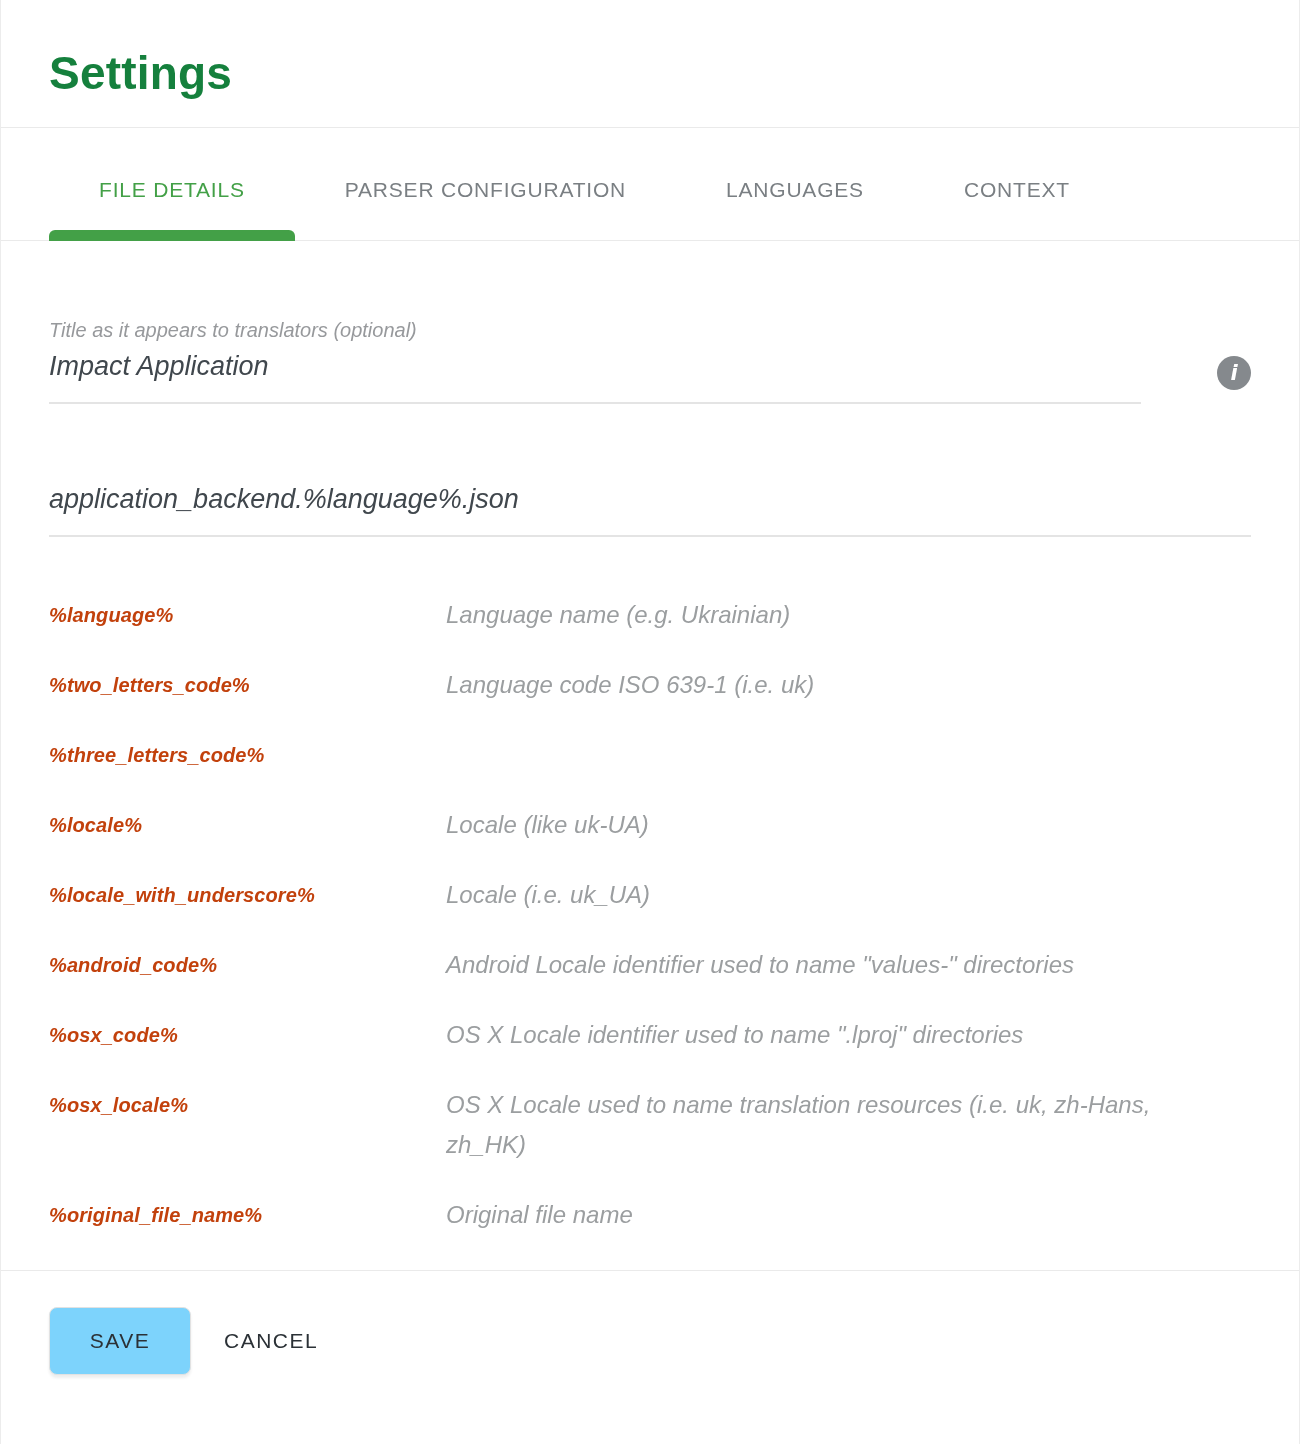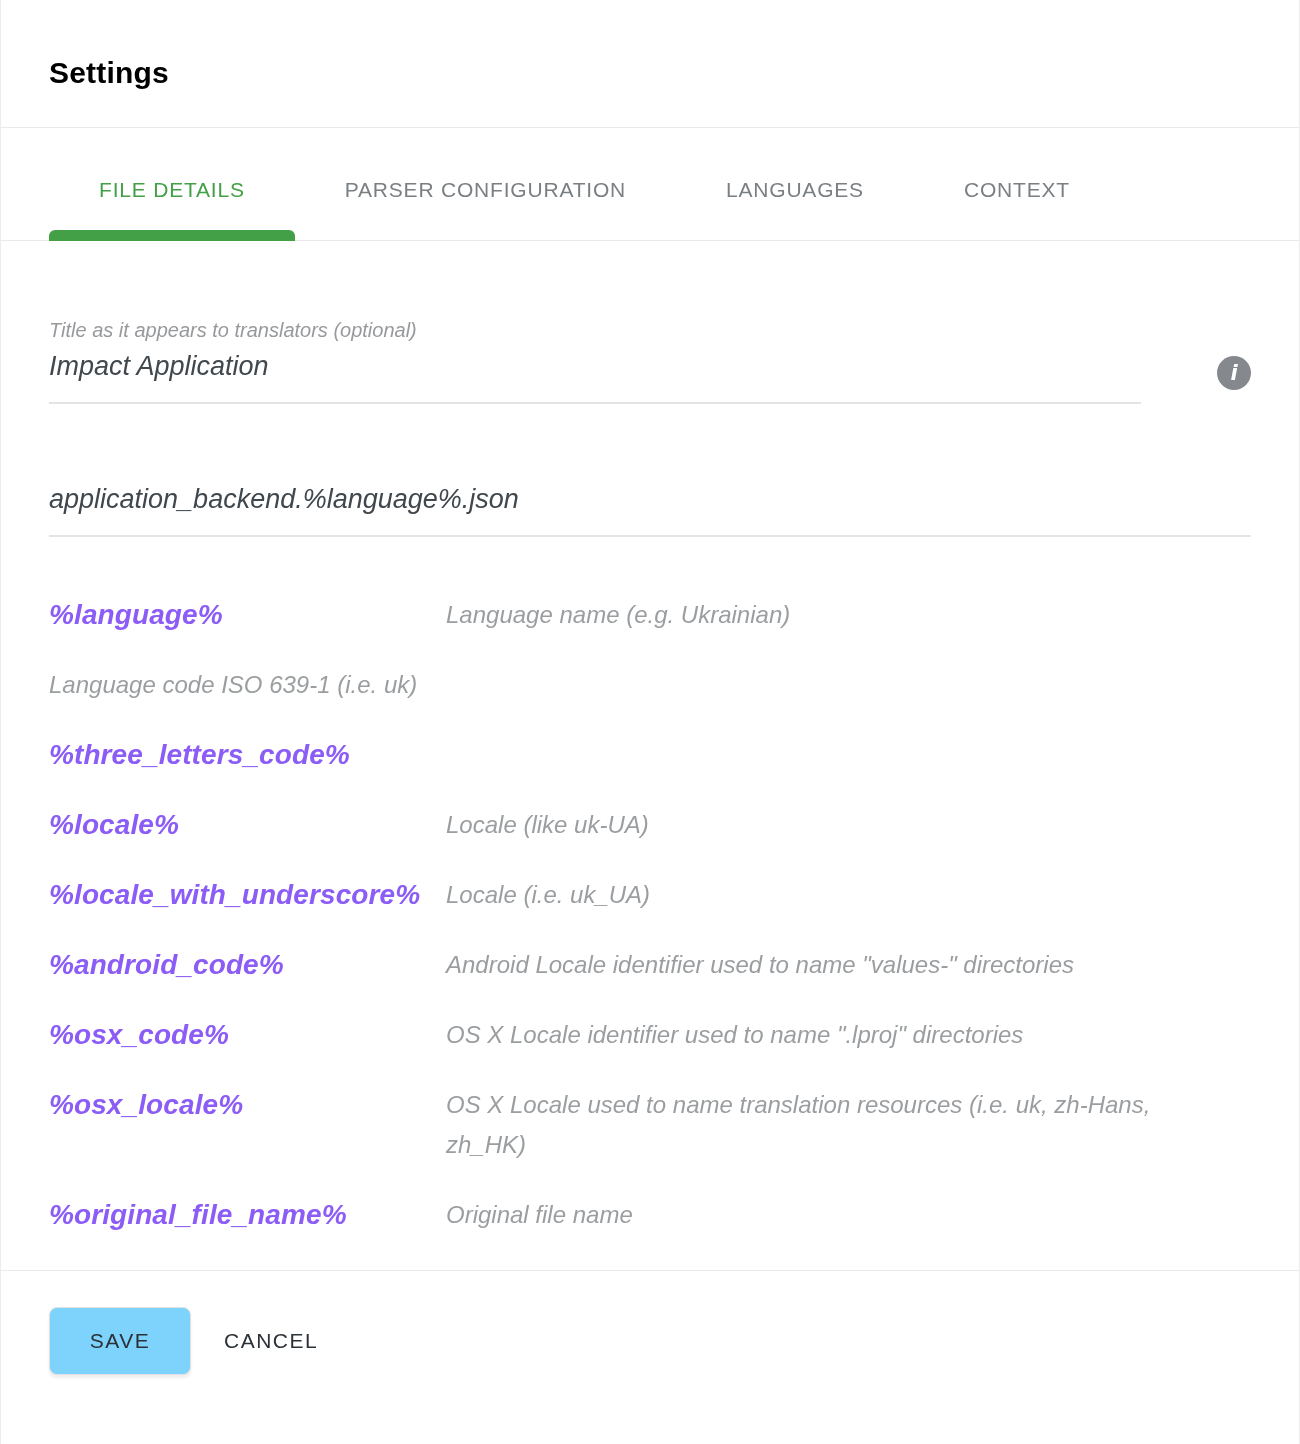--- a/index.html
+++ b/index.html
@@ -20,21 +20,21 @@
   }
 
   
   .header {
     height: 128px;
     display: flex; align-items: center;
     padding: 18px 48px 0 48px;
     border-bottom: 1px solid #eaeaea;
   }
   .header h1 {
-    font-size: 30px; font-weight: 600; color: #000000;
+    font-size: 46px; font-weight: 600; color: #15803d;
     letter-spacing: 0.2px;
   }
 
   
   .tabs {
     height: 113px;
     display: flex; align-items: center;
     padding: 12px 0 0 48px;
     border-bottom: 1px solid #eaeaea;
     position: relative;
@@ -90,22 +90,22 @@
     font-family: "DejaVu Sans", sans-serif;
     line-height: 1;
   }
 
   
   .placeholder-list { margin-top: 58px; }
   .placeholder-row { display: flex; align-items: flex-start; }
   .placeholder-row + .placeholder-row { margin-top: 30px; }
   .placeholder-name {
     flex: 0 0 397px;
-    font-size: 28px; line-height: 40px;
-    font-weight: 700; color: #8b5cf6;
+    font-size: 20px; line-height: 40px;
+    font-weight: 700; color: #c2410c;
     letter-spacing: 0.1px;
   }
   .placeholder-desc {
     flex: 1 1 auto;
     max-width: 770px;
     font-size: 24px; line-height: 40px;
     color: #9b9ea0;
   }
 
   
@@ -182,20 +182,21 @@
         <span>application_backend.%language%.json</span>
       </div>
     </section>
 
     <div class="placeholder-list" id="placeholder-list">
         <div class="placeholder-row">
           <div class="placeholder-name">%language%</div>
           <div class="placeholder-desc">Language name (e.g. Ukrainian)</div>
         </div>
         <div class="placeholder-row">
+          <div class="placeholder-name">%two_letters_code%</div>
           <div class="placeholder-desc">Language code ISO 639-1 (i.e. uk)</div>
         </div>
         <div class="placeholder-row">
           <div class="placeholder-name">%three_letters_code%</div>
         </div>
         <div class="placeholder-row">
           <div class="placeholder-name">%locale%</div>
           <div class="placeholder-desc">Locale (like uk-UA)</div>
         </div>
         <div class="placeholder-row">

